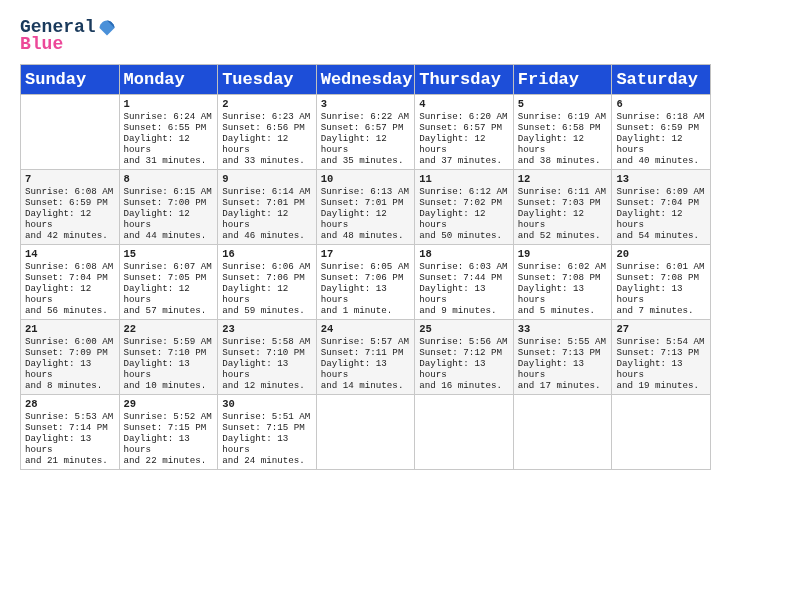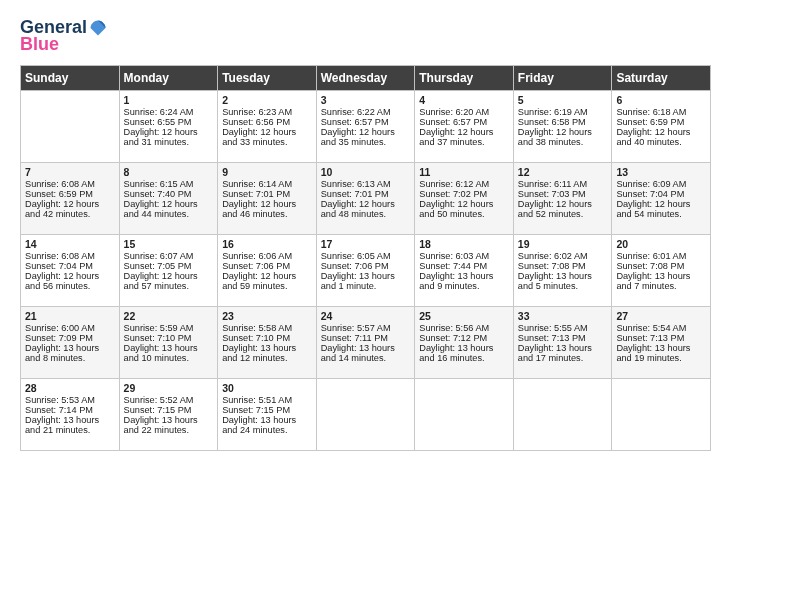--- a/index.html
+++ b/index.html
@@ -8,20 +8,21 @@
       background: #fff;
       width: 792px;
       height: 612px;
       overflow: hidden;
     }
     .page {
       width: 721px;
       height: 612px;
       padding: 18px 10px 14px 20px;
       background: #fff;
+      font-family: Liberation Mono, monospace;
     }
     .header-row {
       display: flex;
       align-items: flex-start;
       justify-content: space-between;
       margin-bottom: 10px;
     }
     .logo {
       display: flex;
       align-items: center;
@@ -53,23 +54,23 @@
       font-size: 13px;
       color: #444;
       margin-top: 2px;
     }
     table {
       width: 100%;
       border-collapse: collapse;
       table-layout: fixed;
     }
     thead tr th {
-      background: #404040;
+      background: #1d4ed8;
       color: #fff;
-      font-size: 12px;
+      font-size: 17px;
       font-weight: bold;
       padding: 5px 4px;
       text-align: left;
       border: 1px solid #c0c0c0;
     }
     tbody tr td {
       border: 1px solid #c8c8c8;
       vertical-align: top;
       padding: 3px 4px 3px 4px;
       font-size: 9.2px;
@@ -177,21 +178,21 @@
           <td>
             <span class="day-num">7</span>
             <div>Sunrise: 6:08 AM</div>
             <div>Sunset: 6:59 PM</div>
             <div>Daylight: 12 hours</div>
             <div>and 42 minutes.</div>
           </td>
           <td>
             <span class="day-num">8</span>
             <div>Sunrise: 6:15 AM</div>
-            <div>Sunset: 7:40 PM</div>
+            <div>Sunset: 7:00 PM</div>
             <div>Daylight: 12 hours</div>
             <div>and 44 minutes.</div>
           </td>
           <td>
             <span class="day-num">9</span>
             <div>Sunrise: 6:14 AM</div>
             <div>Sunset: 7:01 PM</div>
             <div>Daylight: 12 hours</div>
             <div>and 46 minutes.</div>
           </td>

